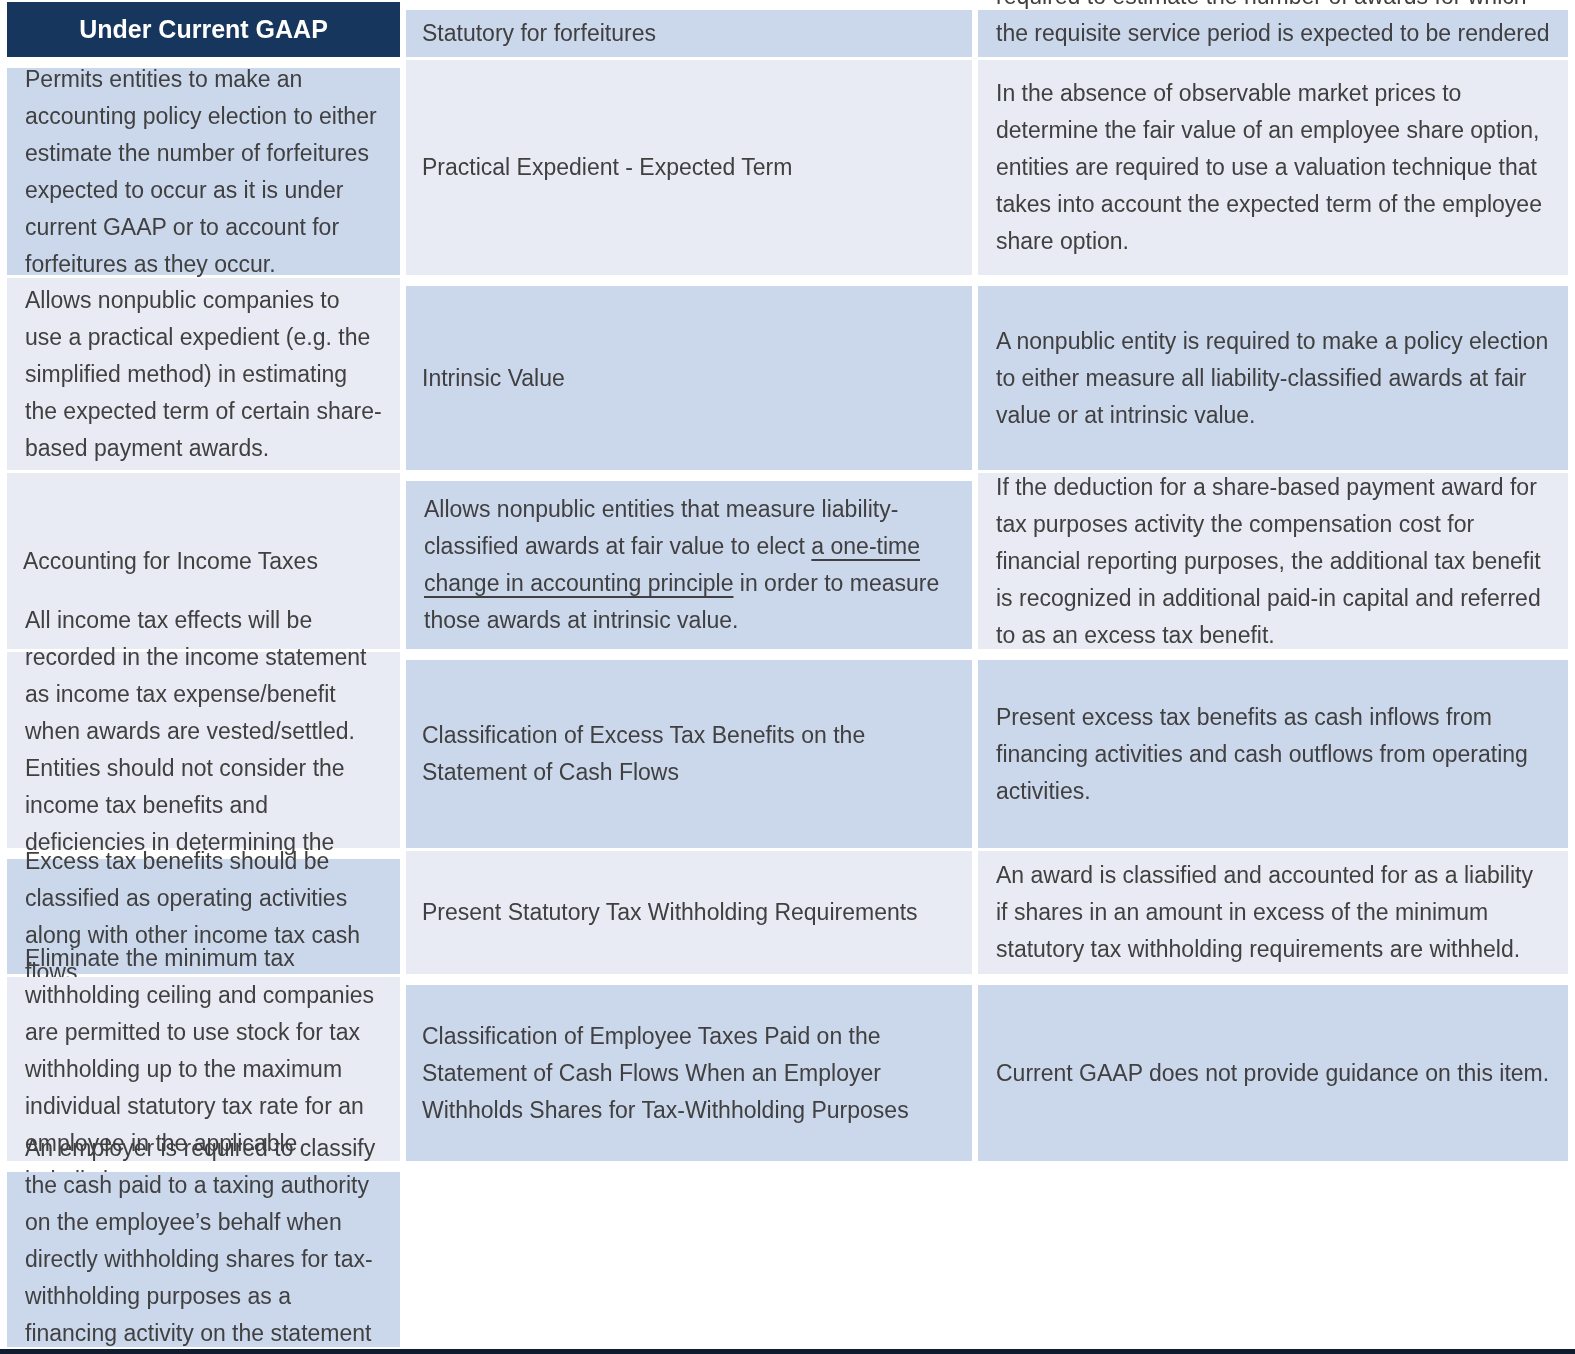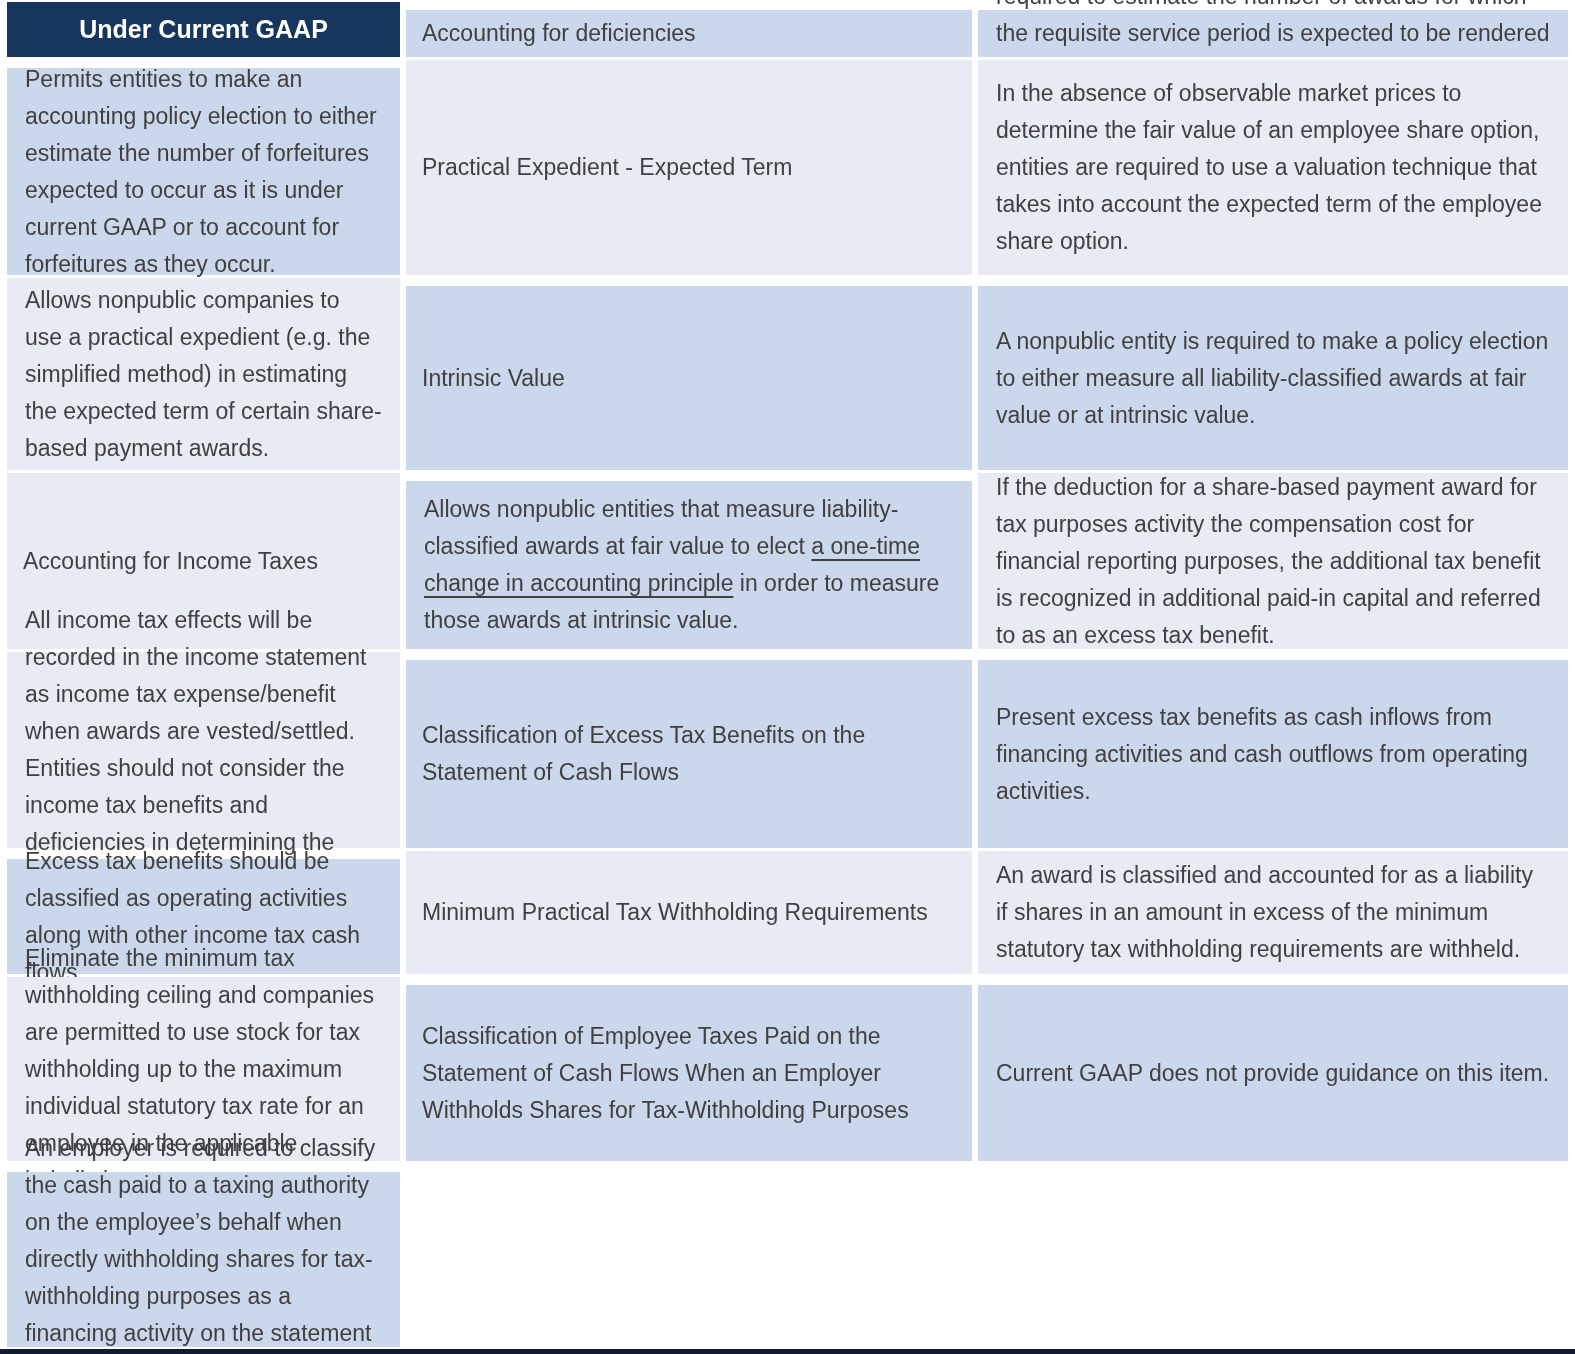--- a/index.html
+++ b/index.html
@@ -53,21 +53,21 @@
   }
 </style>
 </head>
 <body>
 
 <div class="tbl">
 
   <div class="hcell">Under Current GAAP</div>
 
   <div class="cell blue area">
-      <div class="txt">Accounting for deficiencies</div>
+      <div class="txt">Statutory for forfeitures</div>
     </div>
   <div class="cell blue body">
       <div class="txt">To estimate compensation cost, companies are required to estimate the number of awards for which the requisite service period is expected to be rendered and base the accruals of compensation cost on the estimated number of awards that will vest.</div>
     </div>
   <div class="cell blue body">
       <div class="txt">Permits entities to make an accounting policy election to either estimate the number of forfeitures expected to occur as it is under current GAAP or to account for forfeitures as they occur.</div>
     </div>
 
   <div class="cell pale area">
       <div class="txt">Practical Expedient - Expected Term</div>
@@ -103,21 +103,21 @@
       <div class="txt">Classification of Excess Tax Benefits on the Statement of Cash Flows</div>
     </div>
   <div class="cell blue body">
       <div class="txt">Present excess tax benefits as cash inflows from financing activities and cash outflows from operating activities.</div>
     </div>
   <div class="cell blue body">
       <div class="txt">Excess tax benefits should be classified as operating activities along with other income tax cash flows.</div>
     </div>
 
   <div class="cell pale area">
-      <div class="txt">Minimum Practical Tax Withholding Requirements</div>
+      <div class="txt">Present Statutory Tax Withholding Requirements</div>
     </div>
   <div class="cell pale body">
       <div class="txt">An award is classified and accounted for as a liability if shares in an amount in excess of the minimum statutory tax withholding requirements are withheld.</div>
     </div>
   <div class="cell pale body">
       <div class="txt">Eliminate the minimum tax withholding ceiling and companies are permitted to use stock for tax withholding up to the maximum individual statutory tax rate for an employee in the applicable jurisdictions.</div>
     </div>
 
   <div class="cell blue area">
       <div class="txt">Classification of Employee Taxes Paid on the Statement of Cash Flows When an Employer Withholds Shares for Tax-Withholding Purposes</div>

